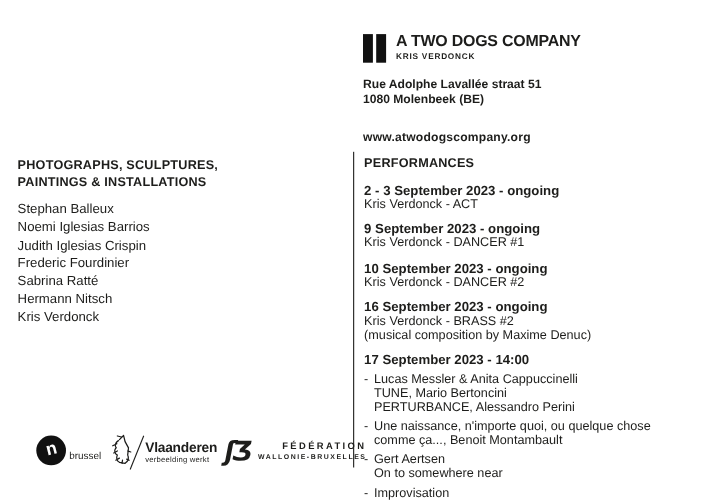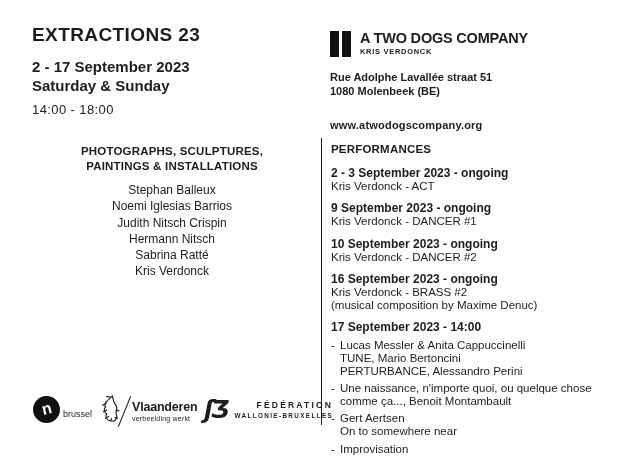--- a/index.html
+++ b/index.html
@@ -17,21 +17,21 @@
   .company{position:absolute;left:330px;top:30px;}
   .logo-row{display:flex;align-items:flex-start;}
   .logo-bars{display:flex;gap:3px;margin-right:9px;margin-top:1px;}
   .logo-bar{width:9px;height:26px;background:#111;}
   .company-name{font-size:14.5px;font-weight:bold;letter-spacing:-0.2px;line-height:16px;}
   .company-sub{font-size:7.5px;font-weight:bold;letter-spacing:0.7px;margin-top:1px;}
   .company-address{margin-top:13px;font-size:11px;font-weight:bold;line-height:14px;}
   .company-web{margin-top:21px;font-size:11px;font-weight:bold;letter-spacing:0.2px;}
 
   
-  .exhibition{position:absolute;left:32px;top:144px;width:280px;text-align:center;}
+  .exhibition{position:absolute;left:16px;top:144px;width:280px;}
   .section-heading{font-size:11.5px;font-weight:bold;letter-spacing:0.2px;line-height:14.5px;}
   .artist-list{margin:9px 0 0 0;padding:0;list-style:none;font-size:12px;line-height:16.3px;}
 
   
   .divider{position:absolute;left:321px;top:138px;width:1px;height:287px;background:#1d1d1b;}
 
   
   .performances{position:absolute;left:331px;top:142px;width:296px;}
   .perf-group{margin-top:10px;}
   .perf-title{font-size:12px;font-weight:bold;line-height:13px;}
@@ -55,26 +55,20 @@
   .logo-federation{position:absolute;left:204px;top:6px;display:flex;align-items:center;text-align:right;}
   .fed-glyph{font-family:"DejaVu Sans",sans-serif;font-size:24px;font-weight:bold;font-style:italic;letter-spacing:-3px;line-height:24px;margin-right:8px;}
   .fed-name{font-size:8.5px;font-weight:bold;letter-spacing:2.2px;line-height:9px;}
   .fed-sub{font-size:6.3px;font-weight:bold;letter-spacing:1.4px;margin-top:2px;}
 </style>
 </head>
 <body>
 
 <div class="page">
 
-  <div class="intro">
-    <div class="intro-title">EXTRACTIONS 23</div>
-    <div class="intro-daterange">2 - 17 September 2023</div>
-    <div class="intro-days">Saturday &amp; Sunday</div>
-    <div class="intro-hours">14:00 - 18:00</div>
-  </div>
 
   <div class="company">
     <div class="logo-row">
       <div class="logo-bars">
         <div class="logo-bar"></div>
         <div class="logo-bar"></div>
       </div>
       <div>
         <div class="company-name">A TWO DOGS COMPANY</div>
         <div class="company-sub">KRIS VERDONCK</div>
@@ -88,23 +82,24 @@
   </div>
 
   <div class="exhibition">
     <div class="section-heading">
       <div>PHOTOGRAPHS, SCULPTURES,</div>
       <div>PAINTINGS &amp; INSTALLATIONS</div>
     </div>
     <ul class="artist-list">
       <li>Stephan Balleux</li>
       <li>Noemi Iglesias Barrios</li>
-      <li>Judith Nitsch Crispin</li>
+      <li>Judith Iglesias Crispin</li>
+      <li>Frederic Fourdinier</li>
+      <li>Sabrina Ratté</li>
       <li>Hermann Nitsch</li>
-      <li>Sabrina Ratté</li>
       <li>Kris Verdonck</li>
     </ul>
   </div>
 
   <div class="divider"></div>
 
   <div class="performances">
     <div class="section-heading">PERFORMANCES</div>
 
     <div class="perf-group">

